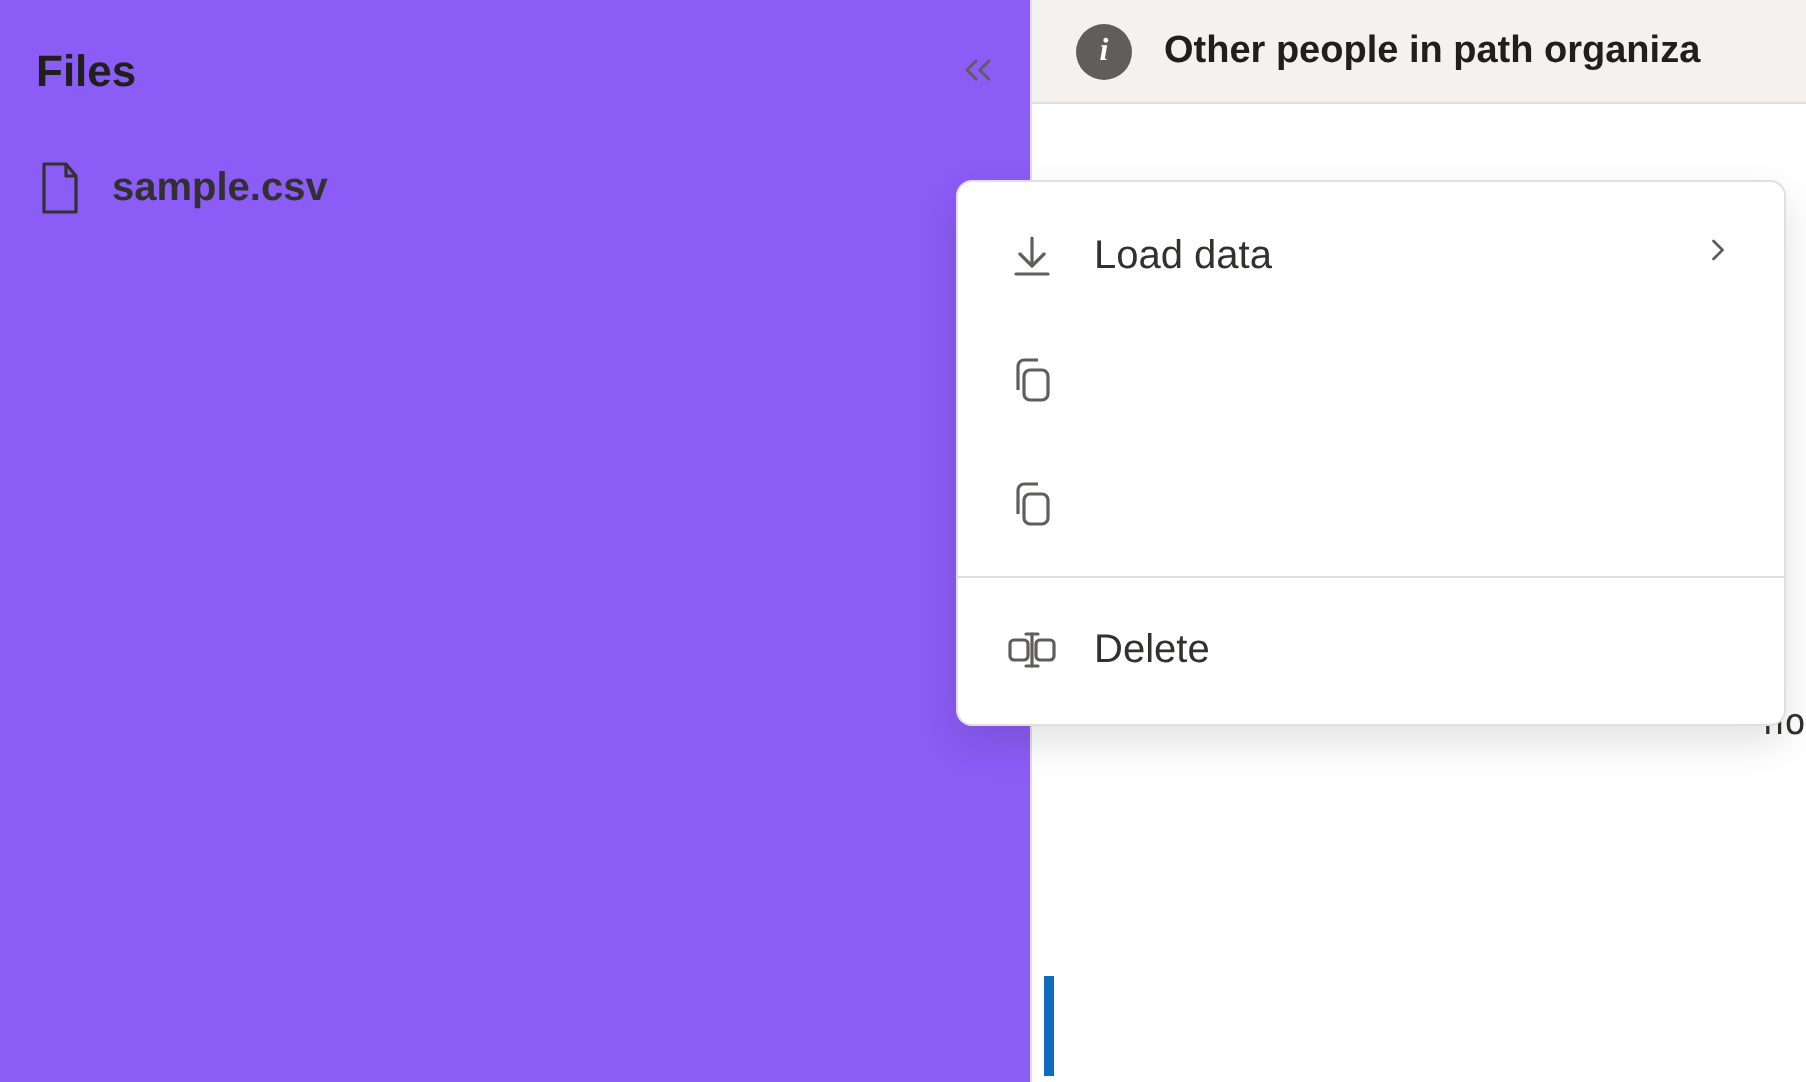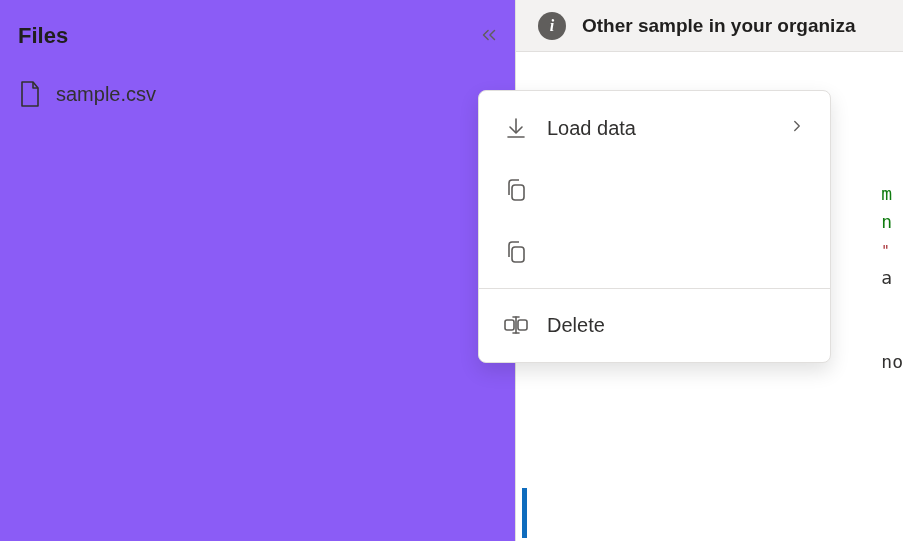--- a/index.html
+++ b/index.html
@@ -43,20 +43,21 @@
     display: flex;
     align-items: center;
     justify-content: center;
     border: none;
     background: transparent;
     cursor: pointer;
     color: #605e5c;
   }
   .file-list {
     padding: 22px 0 0 18px;
+    font-weight: bold;
   }
   .file-item {
     display: flex;
     align-items: center;
     gap: 14px;
     height: 36px;
     font-size: 20px;
     color: #323130;
     cursor: pointer;
   }
@@ -119,21 +120,21 @@
     width: 5px;
     height: 50px;
     background: #0f6cbd;
   }
 
   
   .context-menu {
     position: absolute;
     left: 478px;
     top: 90px;
-    width: 353px;
+    width: 415px;
     background: #ffffff;
     border: 1px solid #e1dfdd;
     border-radius: 8px;
     box-shadow: 0 8px 20px rgba(0,0,0,0.12);
     padding: 6px 0;
   }
   .menu-item {
     display: flex;
     align-items: center;
     gap: 18px;
@@ -189,21 +190,21 @@
           </svg>
         </span>
         <span>sample.csv</span>
       </div>
     </div>
   </aside>
 
   <main class="main">
     <div class="info-bar">
       <span class="info-icon">i</span>
-      <span>Other sample in your organiza</span>
+      <span>Other people in path organiza</span>
     </div>
 
     <div class="code-hints">
       <div>m</div>
       <div>n</div>
       <div class="red small">"</div>
       <div class="dark">a</div>
       <div style="height:56px"></div>
       <div class="dark">no</div>
     </div>

